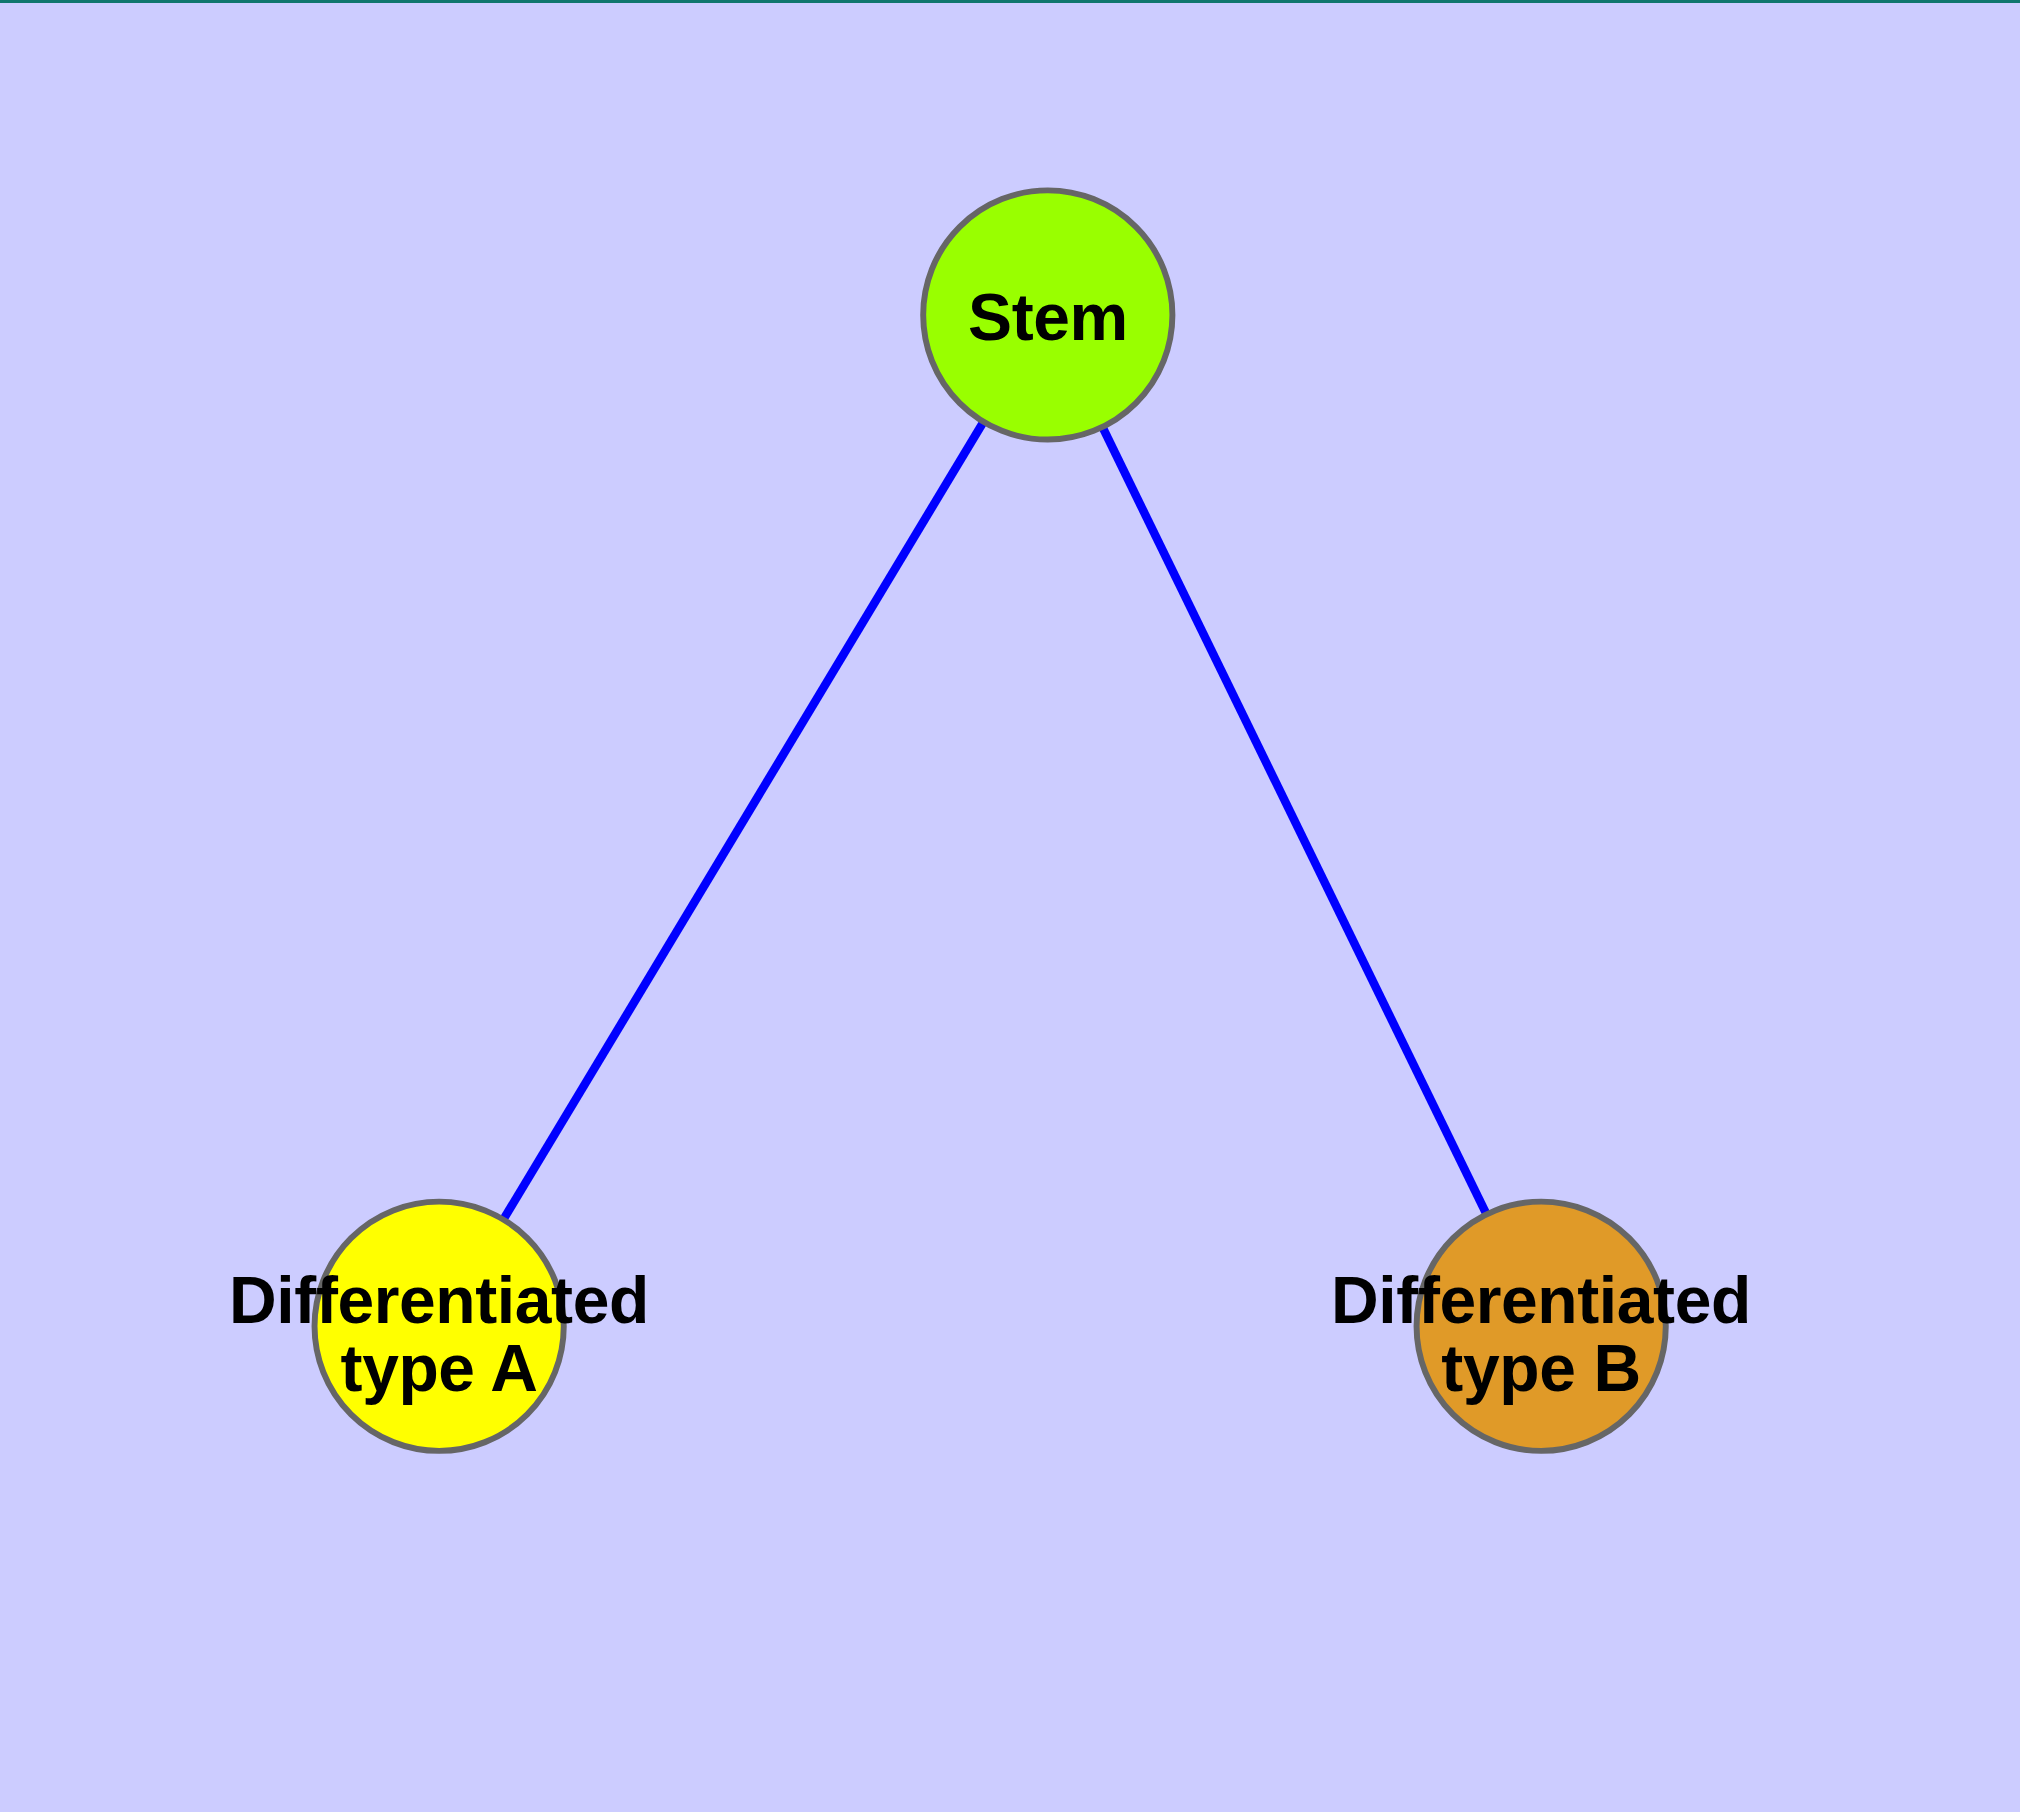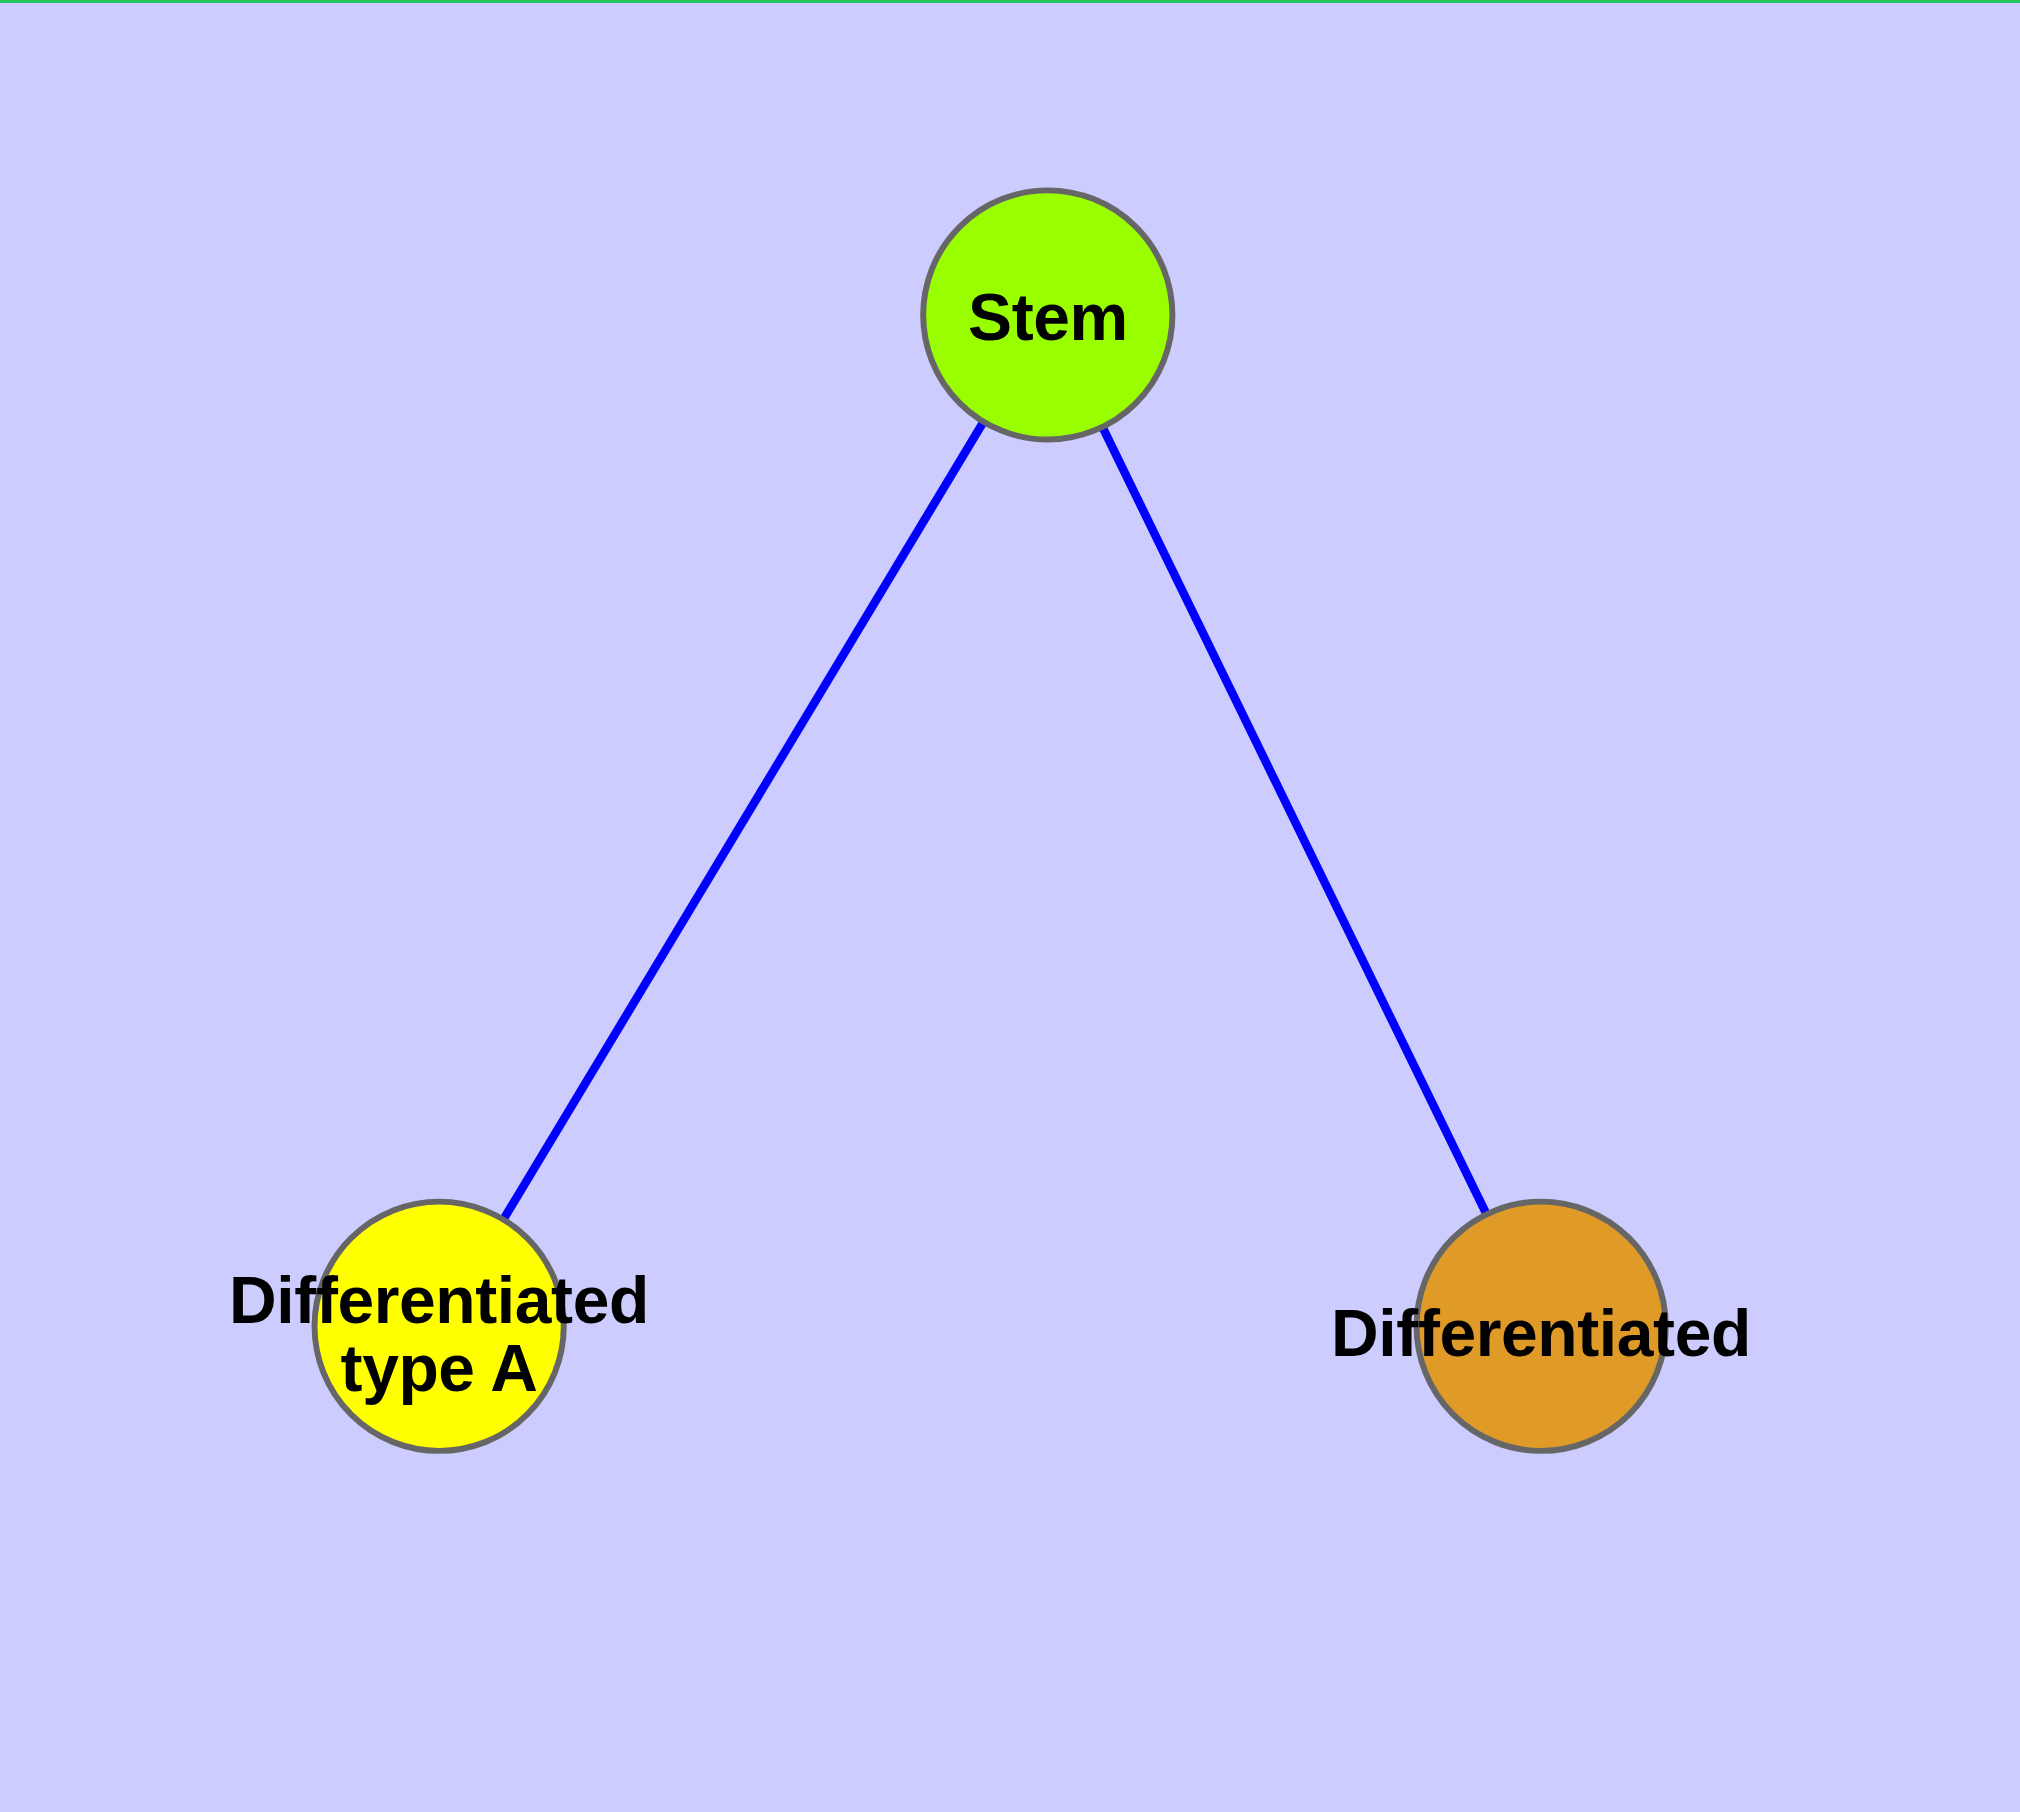--- a/index.html
+++ b/index.html
@@ -5,21 +5,21 @@
 <style>
   html, body {
     margin: 0;
     padding: 0;
     background: #ffffff;
   }
   #canvas {
     position: relative;
     width: 2021px;
     height: 1812px;
-    background: #22c55e;
+    background: #0f766e;
     overflow: hidden;
     font-family: "Liberation Sans", "DejaVu Sans", sans-serif;
   }
   #plot-area {
     position: absolute;
     left: 0;
     top: 3.4px;
     width: 2021px;
     height: 1809px;
     background: #ccccff;
@@ -73,17 +73,17 @@
         <circle class="node-circle" cx="1236" cy="368" r="147" fill="#99ff00"></circle>
         <circle class="node-circle" cx="518" cy="1561" r="147" fill="#ffff00"></circle>
         <circle class="node-circle" cx="1818" cy="1561" r="147" fill="#e09a28"></circle>
       </g>
     </svg>
 
     <div class="node-label" style="left:1048px; top:315px;"><span>Stem</span></div>
 
     <div class="node-label" style="left:439px; top:1331px;"><span>Differentiated</span><br><span>type A</span></div>
 
-    <div class="node-label" style="left:1541px; top:1331px;"><span>Differentiated</span><br></div>
+    <div class="node-label" style="left:1541px; top:1331px;"><span>Differentiated</span><br><span>type B</span></div>
 
   </div>
 </div>
 
 
 </body></html>

